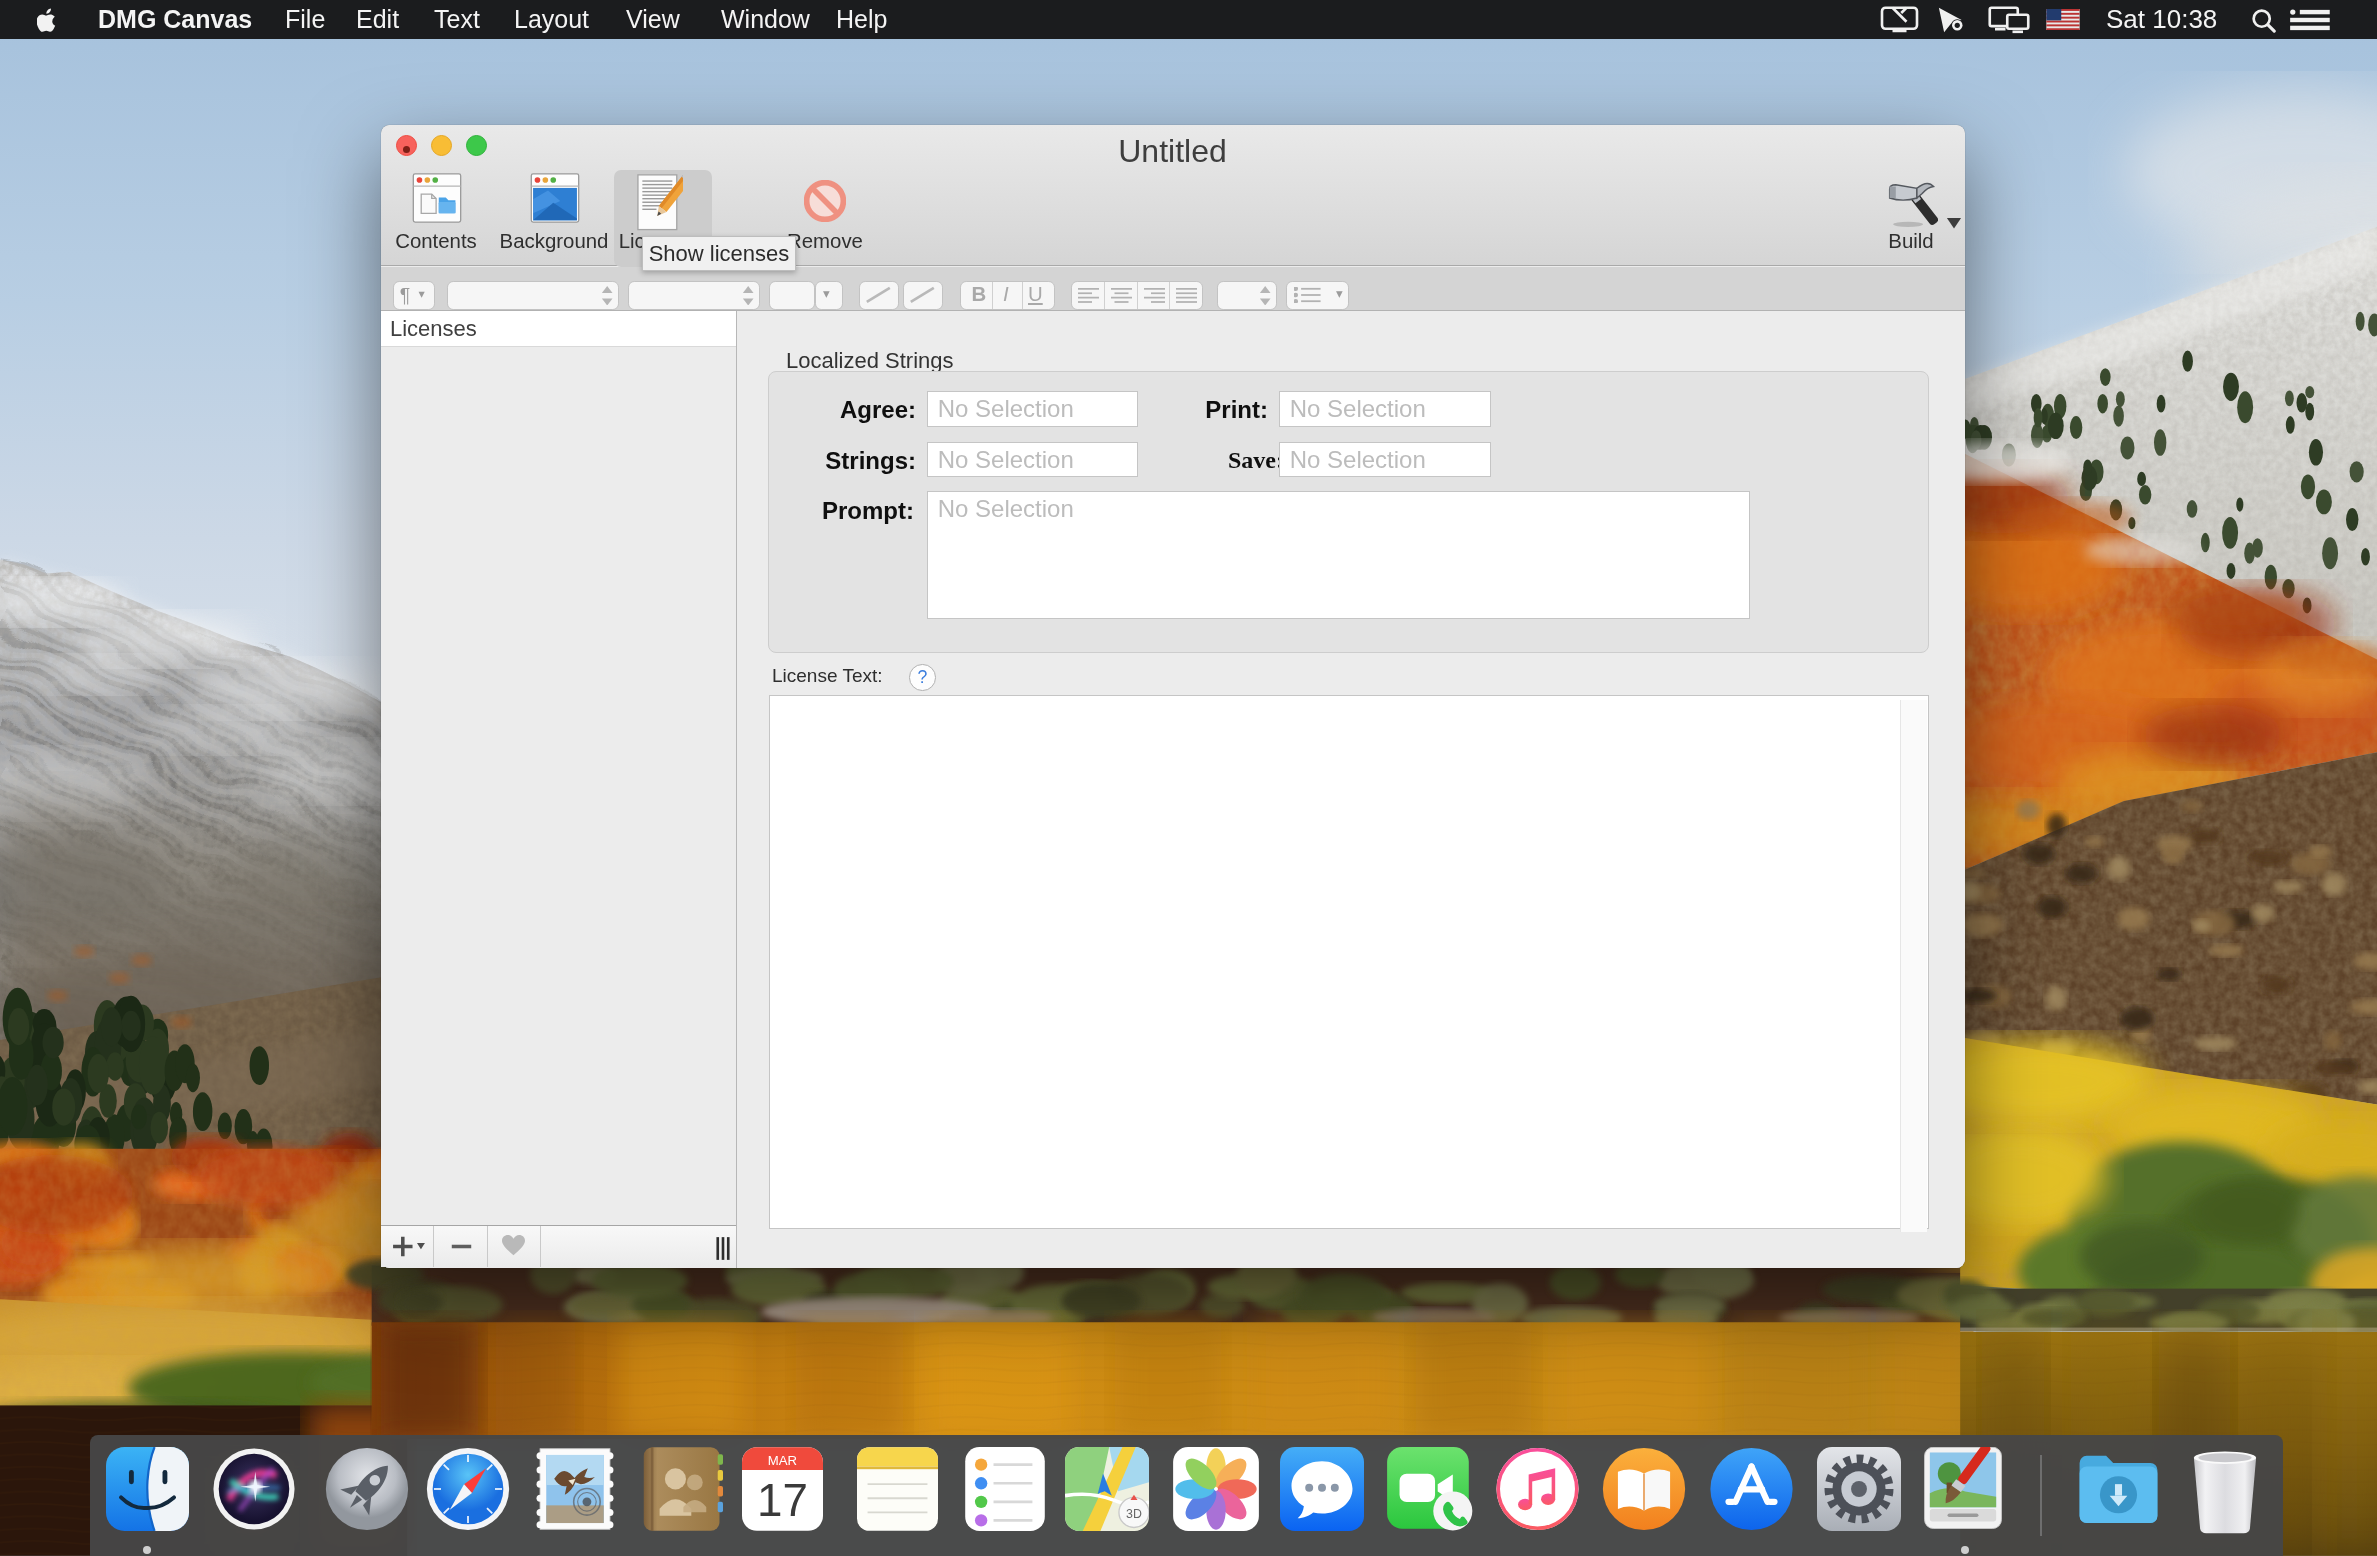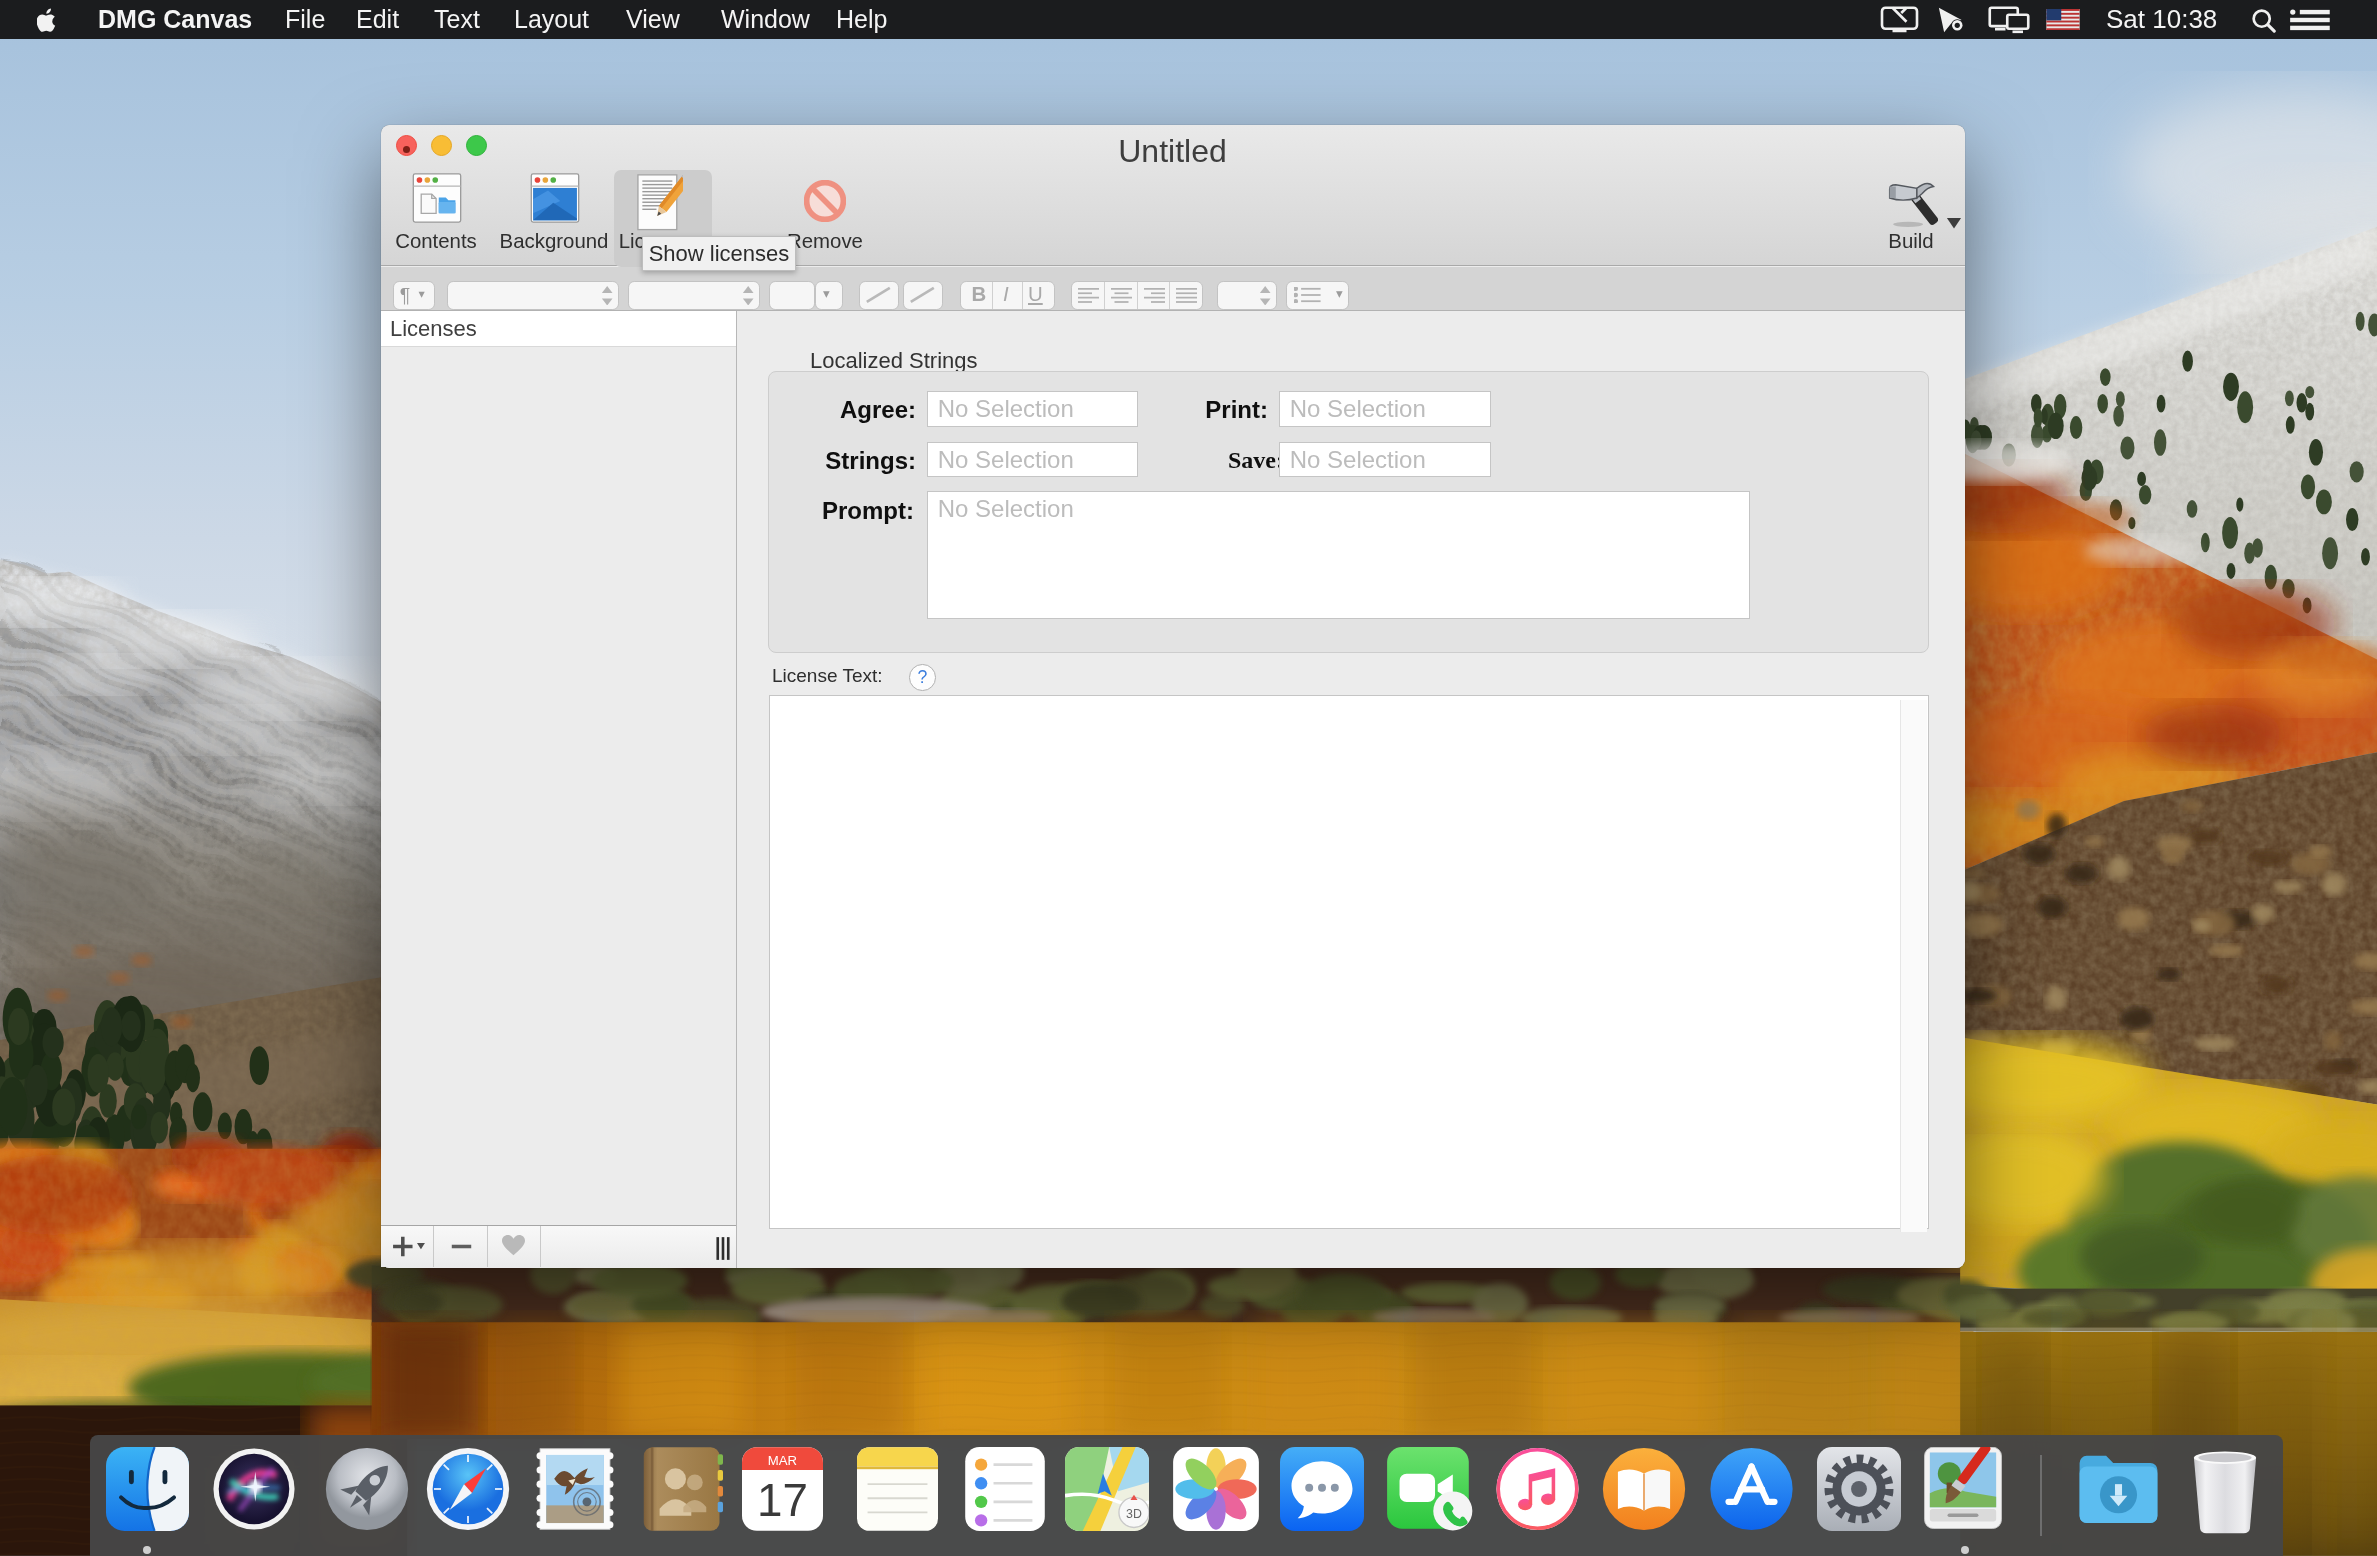--- a/index.html
+++ b/index.html
@@ -691,21 +691,21 @@
       </svg>
 <svg style="position:absolute;left:335px;top:10.6px" width="14" height="23" viewBox="0 0 16 26">
         <g stroke="#2e2e2e" stroke-width="3">
           <line x1="2" y1="0" x2="2" y2="26"></line>
           <line x1="8" y1="0" x2="8" y2="26"></line>
           <line x1="14" y1="0" x2="14" y2="26"></line>
         </g>
       </svg>
 </div>
   <div id="content">
-<div style="position:absolute;left:48px;top:37px;font-size:22px;color:#333;margin-left:24px;">Localized Strings</div>
+<div style="position:absolute;left:48px;top:37px;font-size:22px;color:#333;">Localized Strings</div>
 <div style="position:absolute;left:30px;top:60px;width:1161px;height:282px;background:#e3e3e3;border:0.9px solid #cdcdcd;border-radius:8px;box-sizing:border-box;"></div>
 <div class="flabel" style="left:36px;top:85px;width:142px;">Agree:</div>
 <div class="field" style="left:189px;top:80px;width:211px;height:36px;">
         <div class="plch">No Selection</div>
       </div>
 <div class="flabel" style="left:388px;top:85px;width:142px;">Print:</div>
 <div class="field" style="left:541px;top:80px;width:212px;height:36px;">
         <div class="plch">No Selection</div>
       </div>
 <div class="flabel" style="left:36px;top:136px;width:142px;">Strings:</div>

